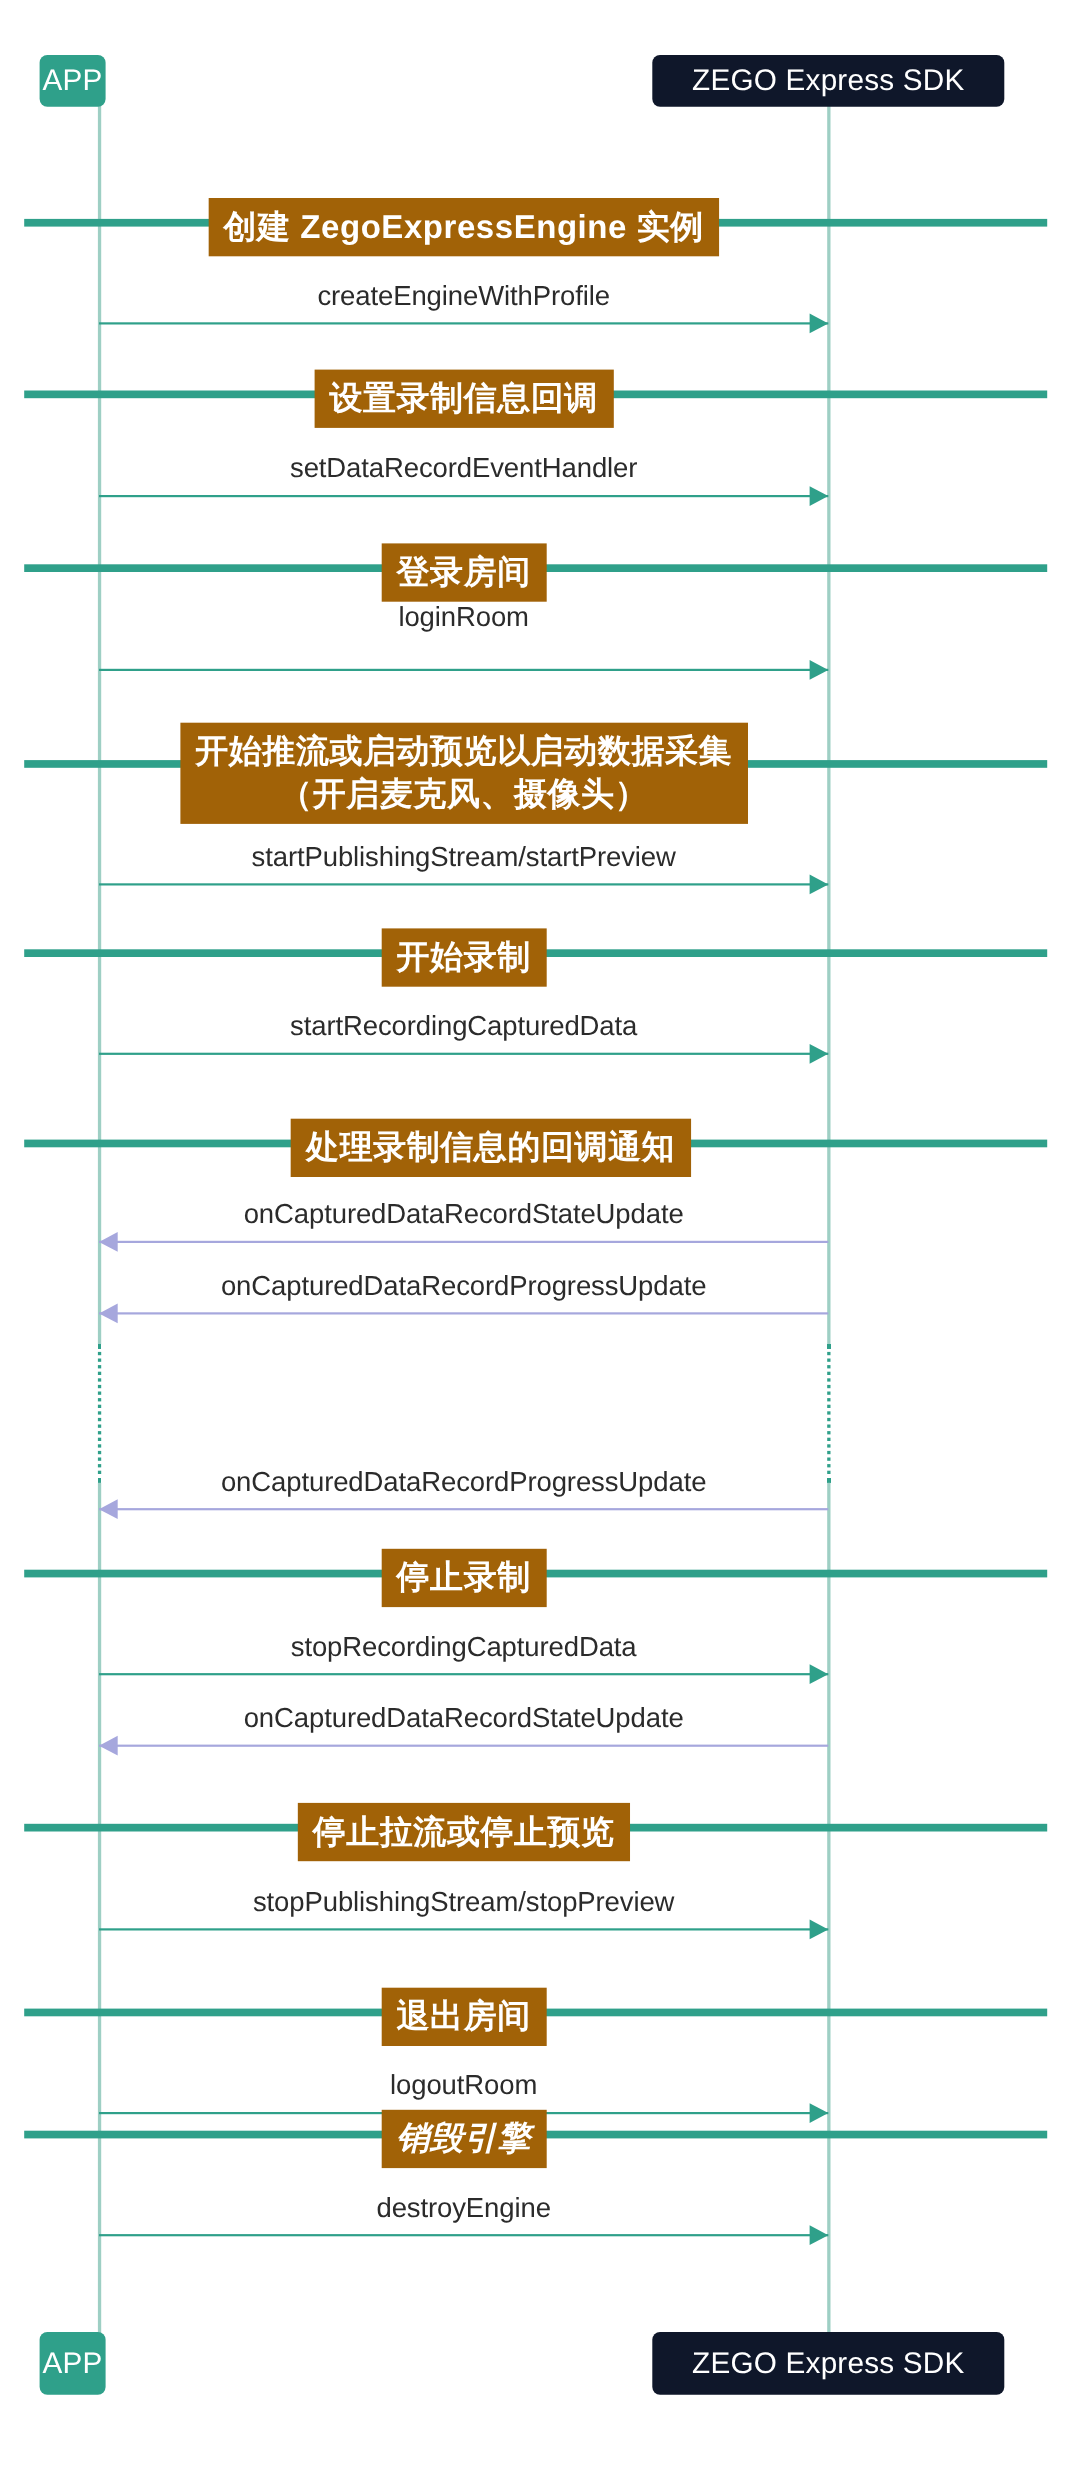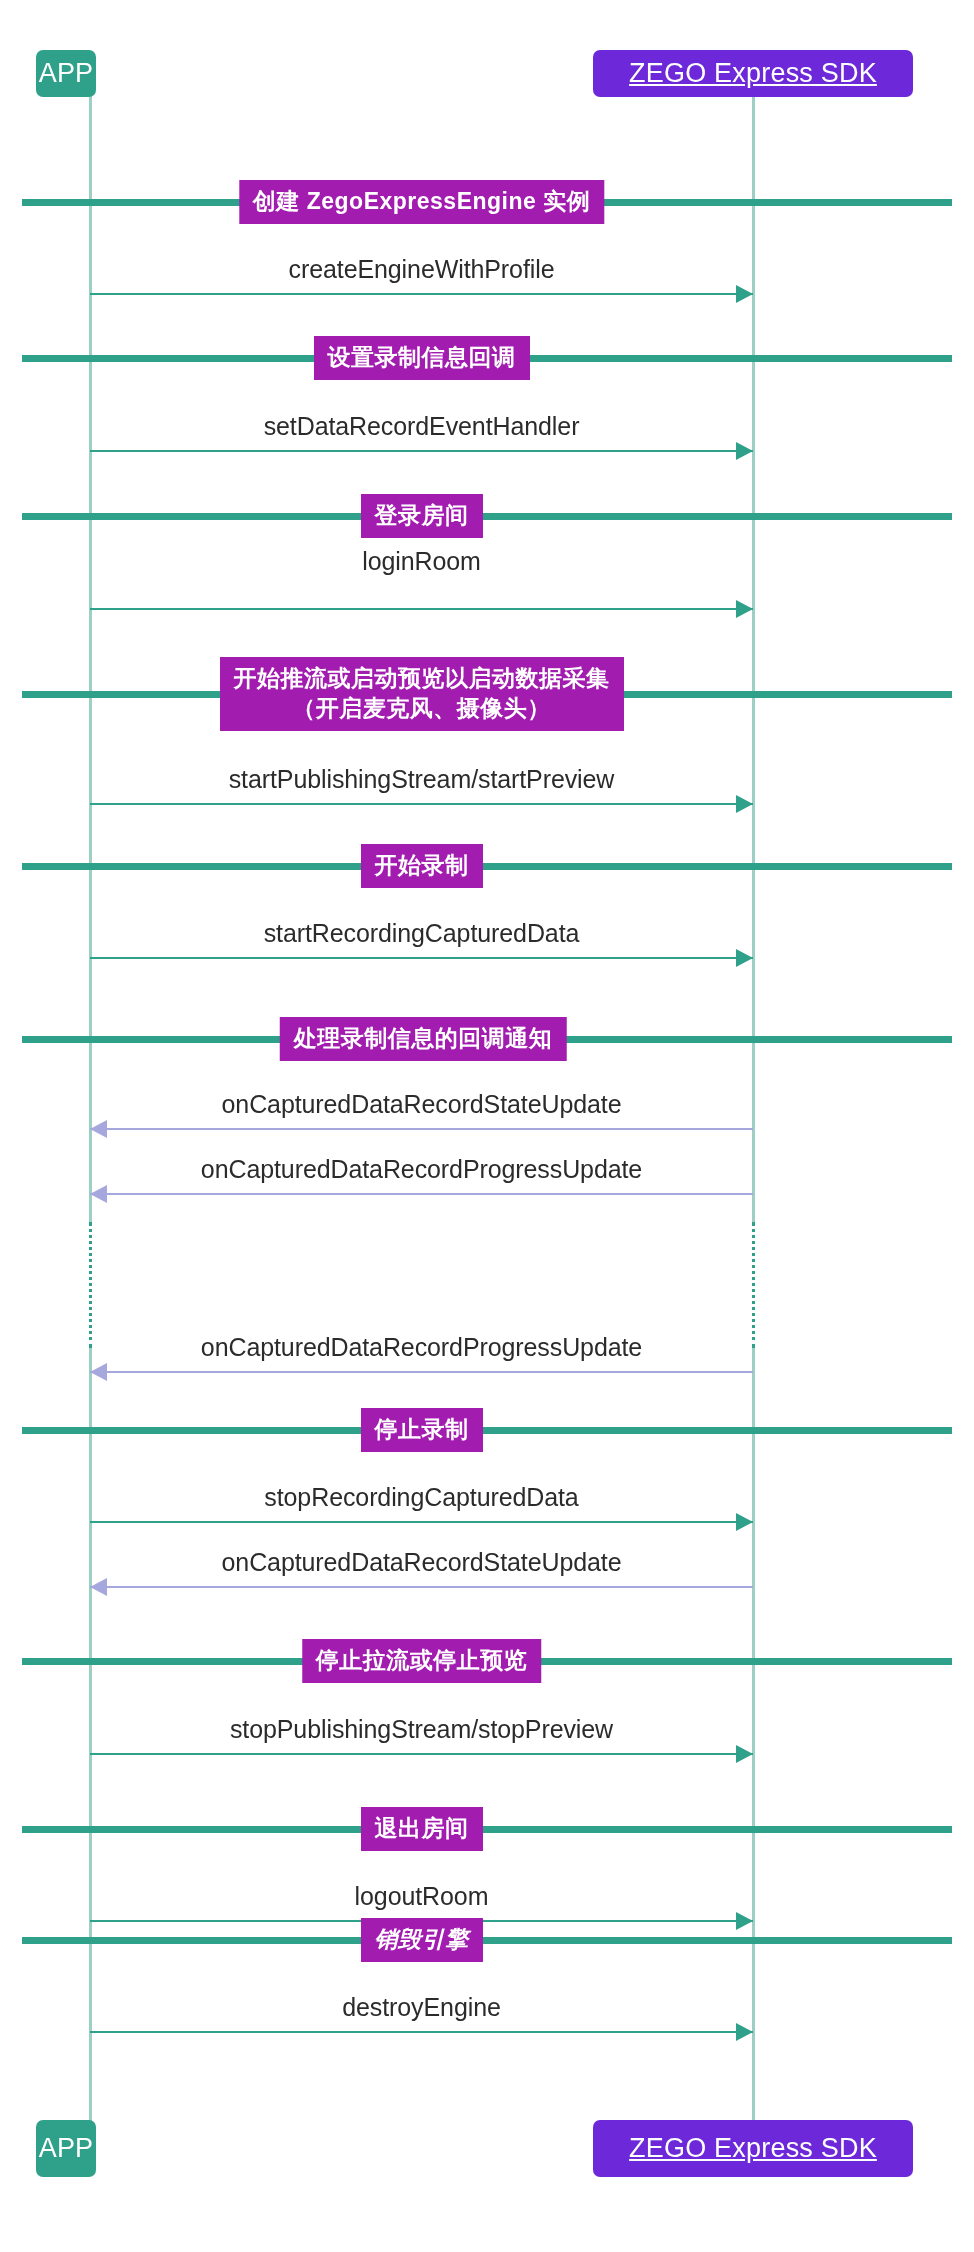--- a/index.html
+++ b/index.html
@@ -39,37 +39,37 @@
     align-items: center;
     justify-content: center;
     color: #ffffff;
     font-size: 27px;
     font-weight: 400;
     letter-spacing: 0.2px;
     white-space: nowrap;
     box-sizing: border-box;
   }
   .actor-app   { background: #2fa08a; }
-  .actor-sdk   { background: #6d28d9; text-decoration: underline; }
+  .actor-sdk   { background: #0f172a; }
 
   
   .divider {
     position: absolute;
     height: 7px;
     background: #2fa08a;
     left: 22px;
     right: 22px;
   }
 
   
   .section-label {
     position: absolute;
-    background: #a21caf;
+    background: #a16207;
     color: #ffffff;
-    font-size: 23px;
+    font-size: 30px;
     font-weight: bold;
     text-align: center;
     line-height: 1.30;
     padding: 7px 14px;
     box-sizing: border-box;
     transform: translateX(-50%);
     white-space: pre;
     letter-spacing: 0.5px;
   }
 
@@ -148,21 +148,21 @@
 （开启麦克风、摄像头）</div>
     <div class="msg-line fwd" style="left: 90px; top: 803px; width: 663px;"></div>
     <div class="arrowhead right" style="left: 736px; top: 795px;"></div>
     <div class="msg-text" style="left: 421.5px; top: 765px;">startPublishingStream/startPreview</div>
     <div class="divider" style="top: 863px;"></div>
     <div class="section-label" style="left: 421.5px; top: 844px;">开始录制</div>
     <div class="msg-line fwd" style="left: 90px; top: 957px; width: 663px;"></div>
     <div class="arrowhead right" style="left: 736px; top: 949px;"></div>
     <div class="msg-text" style="left: 421.5px; top: 919px;">startRecordingCapturedData</div>
     <div class="divider" style="top: 1036px;"></div>
-    <div class="section-label" style="left: 423px; top: 1017px;">处理录制信息的回调通知</div>
+    <div class="section-label" style="left: 446px; top: 1017px;">处理录制信息的回调通知</div>
     <div class="msg-line ret" style="left: 90px; top: 1128px; width: 663px;"></div>
     <div class="arrowhead left" style="left: 90px; top: 1120px;"></div>
     <div class="msg-text" style="left: 421.5px; top: 1090px;">onCapturedDataRecordStateUpdate</div>
     <div class="msg-line ret" style="left: 90px; top: 1193px; width: 663px;"></div>
     <div class="arrowhead left" style="left: 90px; top: 1185px;"></div>
     <div class="msg-text" style="left: 421.5px; top: 1155px;">onCapturedDataRecordProgressUpdate</div>
     <div class="msg-line ret" style="left: 90px; top: 1371px; width: 663px;"></div>
     <div class="arrowhead left" style="left: 90px; top: 1363px;"></div>
     <div class="msg-text" style="left: 421.5px; top: 1333px;">onCapturedDataRecordProgressUpdate</div>
     <div class="divider" style="top: 1427px;"></div>

